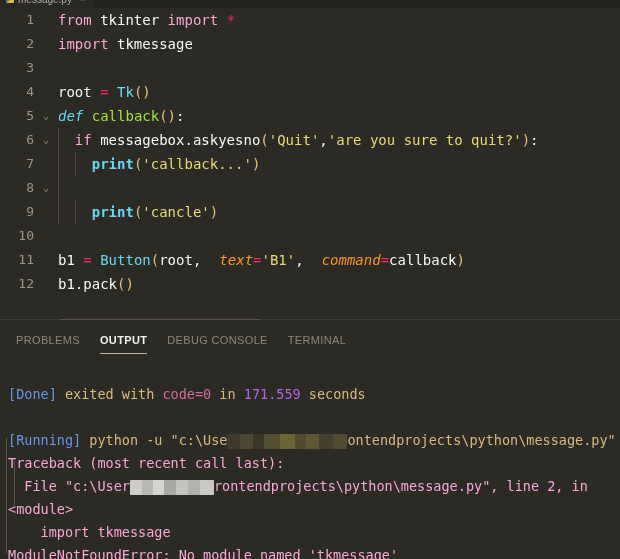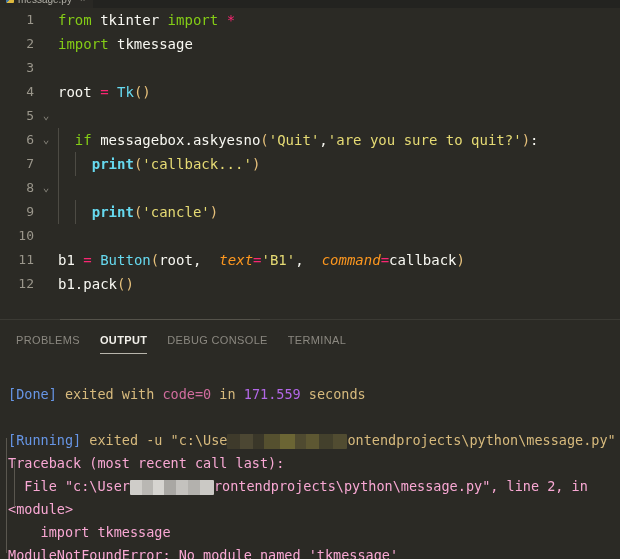--- a/index.html
+++ b/index.html
@@ -48,21 +48,21 @@
   .fold{
     position:absolute; left:40px; top:0; width:12px; text-align:center;
     color:#8d8a80; font-size:11px;
   }
   .ctext{ position:absolute; left:58px; top:0; }
   .iguide{
     position:absolute; width:1px; background:#4d4b44;
   }
 
   
-  .k-kw{ color:#84cc16;margin-top:20px; }          
+  .k-kw{ color:#f9a8d4;margin-top:20px; }          
   .k-def{ color:#66d9ef; font-style:italic; }
   .k-fn{ color:#a6e22e; }
   .k-plain{ color:#f8f8f2; }
   .k-str{ color:#e6db74; }
   .k-paren{ color:#e6c07b; }
   .k-op{ color:#f92672; }
   .k-builtin{ color:#66d9ef; }
   .k-param{ color:#fd971f; font-style:italic;margin-left:18px; }
   .k-star{ color:#f92672; }
   .k-call{ color:#66d9ef;font-weight:bold; }
@@ -141,21 +141,21 @@
       <span>message.py</span>
       <span class="tab-x">×</span>
     </div>
   </div>
 
   <div class="editor" id="editor">
       <div class="code-row"><span class="lnum">1</span><span class="ctext"><span class="k-kw">from</span><span class="k-plain"> </span><span class="k-plain">tkinter</span><span class="k-plain"> </span><span class="k-kw">import</span><span class="k-plain"> </span><span class="k-star">*</span></span></div>
       <div class="code-row"><span class="lnum">2</span><span class="ctext"><span class="k-kw">import</span><span class="k-plain"> </span><span class="k-plain">tkmessage</span></span></div>
       <div class="code-row"><span class="lnum">3</span><span class="ctext"></span></div>
       <div class="code-row"><span class="lnum">4</span><span class="ctext"><span class="k-plain">root</span><span class="k-plain"> </span><span class="k-op">=</span><span class="k-plain"> </span><span class="k-builtin">Tk</span><span class="k-paren">(</span><span class="k-paren">)</span></span></div>
-      <div class="code-row"><span class="lnum">5</span><span class="fold">⌄</span></div>
+      <div class="code-row"><span class="lnum">5</span><span class="fold">⌄</span><span class="ctext"><span class="k-def">def</span><span class="k-plain"> </span><span class="k-fn">callback</span><span class="k-paren">(</span><span class="k-paren">)</span><span class="k-plain">:</span></span></div>
       <div class="code-row"><span class="lnum">6</span><span class="fold">⌄</span><span class="iguide" style="left: 58px; top: 0px; height: 24px;"></span><span class="ctext"><span class="k-plain">  </span><span class="k-kw">if</span><span class="k-plain"> </span><span class="k-plain">messagebox</span><span class="k-plain">.</span><span class="k-plain">askyesno</span><span class="k-paren">(</span><span class="k-str">'Quit'</span><span class="k-plain">,</span><span class="k-str">'are you sure to quit?'</span><span class="k-paren">)</span><span class="k-plain">:</span></span></div>
       <div class="code-row"><span class="lnum">7</span><span class="iguide" style="left: 58px; top: 0px; height: 24px;"></span><span class="iguide" style="left: 75px; top: 0px; height: 24px;"></span><span class="ctext"><span class="k-plain">    </span><span class="k-call">print</span><span class="k-paren">(</span><span class="k-str">'callback...'</span><span class="k-paren">)</span></span></div>
       <div class="code-row"><span class="lnum">8</span><span class="fold">⌄</span><span class="iguide" style="left: 58px; top: 0px; height: 24px;"></span></div>
       <div class="code-row"><span class="lnum">9</span><span class="iguide" style="left: 58px; top: 0px; height: 24px;"></span><span class="iguide" style="left: 75px; top: 0px; height: 24px;"></span><span class="ctext"><span class="k-plain">    </span><span class="k-call">print</span><span class="k-paren">(</span><span class="k-str">'cancle'</span><span class="k-paren">)</span></span></div>
       <div class="code-row"><span class="lnum">10</span><span class="ctext"></span></div>
       <div class="code-row"><span class="lnum">11</span><span class="ctext"><span class="k-plain">b1</span><span class="k-plain"> </span><span class="k-op">=</span><span class="k-plain"> </span><span class="k-builtin">Button</span><span class="k-paren">(</span><span class="k-plain">root</span><span class="k-plain">,</span><span class="k-param">text</span><span class="k-op">=</span><span class="k-str">'B1'</span><span class="k-plain">,</span><span class="k-param">command</span><span class="k-op">=</span><span class="k-plain">callback</span><span class="k-paren">)</span></span></div>
       <div class="code-row"><span class="lnum">12</span><span class="ctext"><span class="k-plain">b1</span><span class="k-plain">.</span><span class="k-plain">pack</span><span class="k-paren">(</span><span class="k-paren">)</span></span></div>
     </div>
 
   <div class="pdiv"></div>
@@ -176,21 +176,21 @@
           <span>TERMINAL</span>
         </div>
       </div>
 
   </div>
 
   <div class="outbody" id="outbody">
       <div class="oline"></div>
       <div class="oline"><span class="o-blue">[Done]</span><span class="o-yellow"> exited with </span><span class="o-pink">code=0</span><span class="o-yellow"> in </span><span class="o-purple">171.559</span><span class="o-yellow"> seconds</span></div>
       <div class="oline"></div>
-      <div class="oline"><span class="o-blue">[Running]</span><span class="o-yellow"> exited -u </span><span class="o-yellow">"c:\Use</span><span class="redact-olive"></span><span class="o-yellow">ontendprojects\python\message.py"</span></div>
+      <div class="oline"><span class="o-blue">[Running]</span><span class="o-yellow"> python -u </span><span class="o-yellow">"c:\Use</span><span class="redact-olive"></span><span class="o-yellow">ontendprojects\python\message.py"</span></div>
       <div class="oline"><span class="o-white">Traceback (most recent call last):</span></div>
       <div class="oline"><span class="o-white">  File "c:\User</span><span class="redact-gray"></span><span class="o-white">rontendprojects\python\message.py", line 2, in</span></div>
       <div class="oline"><span class="o-white">&lt;module&gt;</span></div>
       <div class="oline"><span class="o-white">    import tkmessage</span></div>
       <div class="oline"><span class="o-white">ModuleNotFoundError: No module named 'tkmessage'</span></div>
       <span class="tb-guide" style="left: 6px; top: 78px; height: 115px;"></span>
       <span class="tb-guide" style="left: 14px; top: 101px; height: 46px;"></span>
     </div>
 
 </div>

